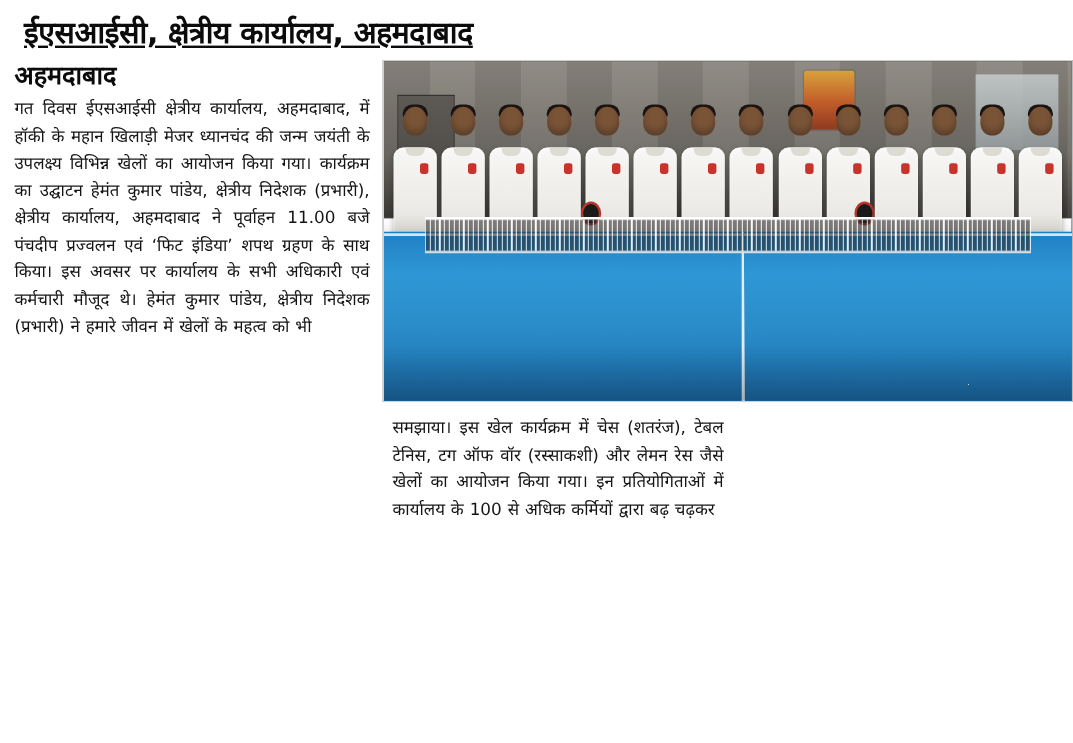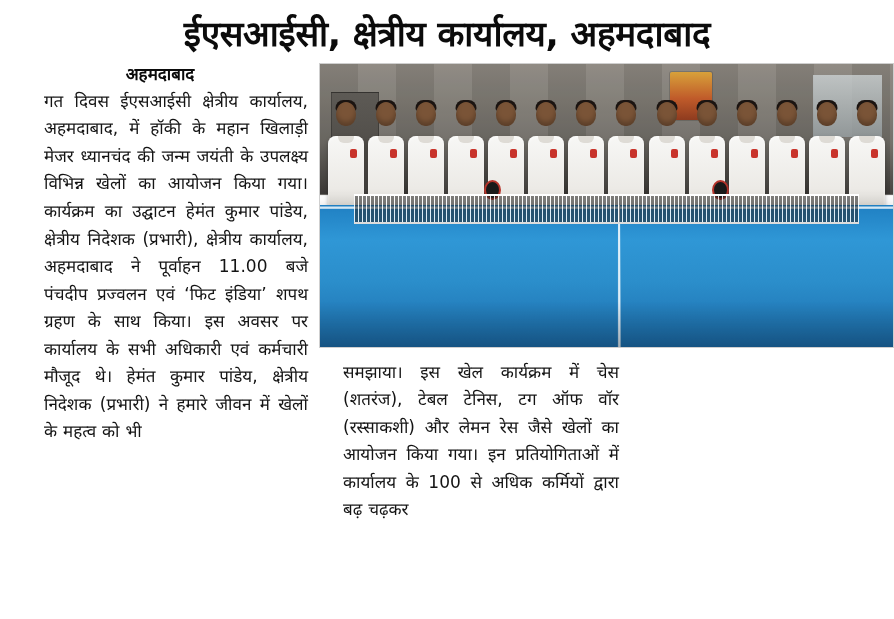--- a/index.html
+++ b/index.html
@@ -15,61 +15,60 @@
     overflow: hidden;
   }
   .page {
     position: relative;
     width: 894px;
     height: 619px;
     box-sizing: border-box;
     padding: 10px 12px 8px 12px;
   }
   .headline {
-    text-align: center;
+    text-align: left;
     font-family: "DejaVu Sans", sans-serif;
     font-weight: bold;
-    font-size: 35px;
+    font-size: 25px;
     line-height: 1.28;
     letter-spacing: -0.3px;
     color: #0b0b0b;
     margin: 2px 8px 6px 8px;
     text-rendering: optimizeLegibility;
+    text-decoration: underline;
   }
   .headline .l1 { display: block; }
   .headline .l2 { display: block; }
 
   .body-area {
     position: relative;
     height: 480px;
   }
 
   
   .col-left {
     position: absolute;
     left: 0;
     top: 0;
     width: 296px;
   }
   .dateline {
     font-weight: bold;
-    font-size: 17px;
+    font-size: 21px;
     line-height: 1.3;
     margin: 0 0 3px 0;
     color: #0b0b0b;
-    text-align: center;
   }
   .col-text {
-    font-size: 17px;
+    font-size: 14px;
     line-height: 1.62;
     text-align: justify;
     text-justify: inter-word;
     color: #141414;
     word-spacing: 0.5px;
-    margin-left: 32px;
   }
 
   
   .photo-wrap {
     position: absolute;
     left: 307px;
     top: 0;
     width: 575px;
     height: 285px;
     overflow: hidden;
@@ -238,21 +237,21 @@
     border-radius: 50%;
     border: 2px solid #b7352c;
     bottom: 14%;
   }
   .paddle.left { left: -4px; }
   .paddle.right { right: -4px; }
 
   
   .col-mid {
     position: absolute;
-    left: 299px;
+    left: 315px;
     top: 296px;
     width: 276px;
   }
   .col-right {
     position: absolute;
     left: 600px;
     top: 296px;
     width: 282px;
   }
 </style>

